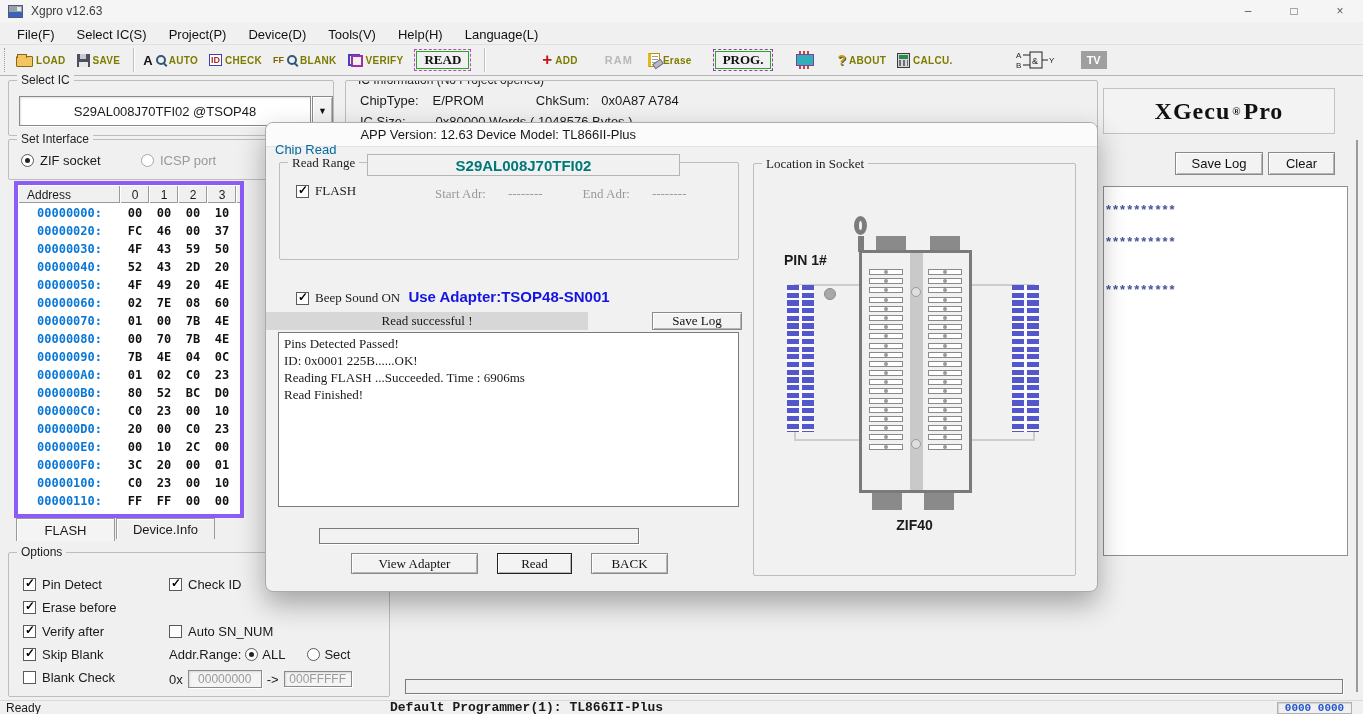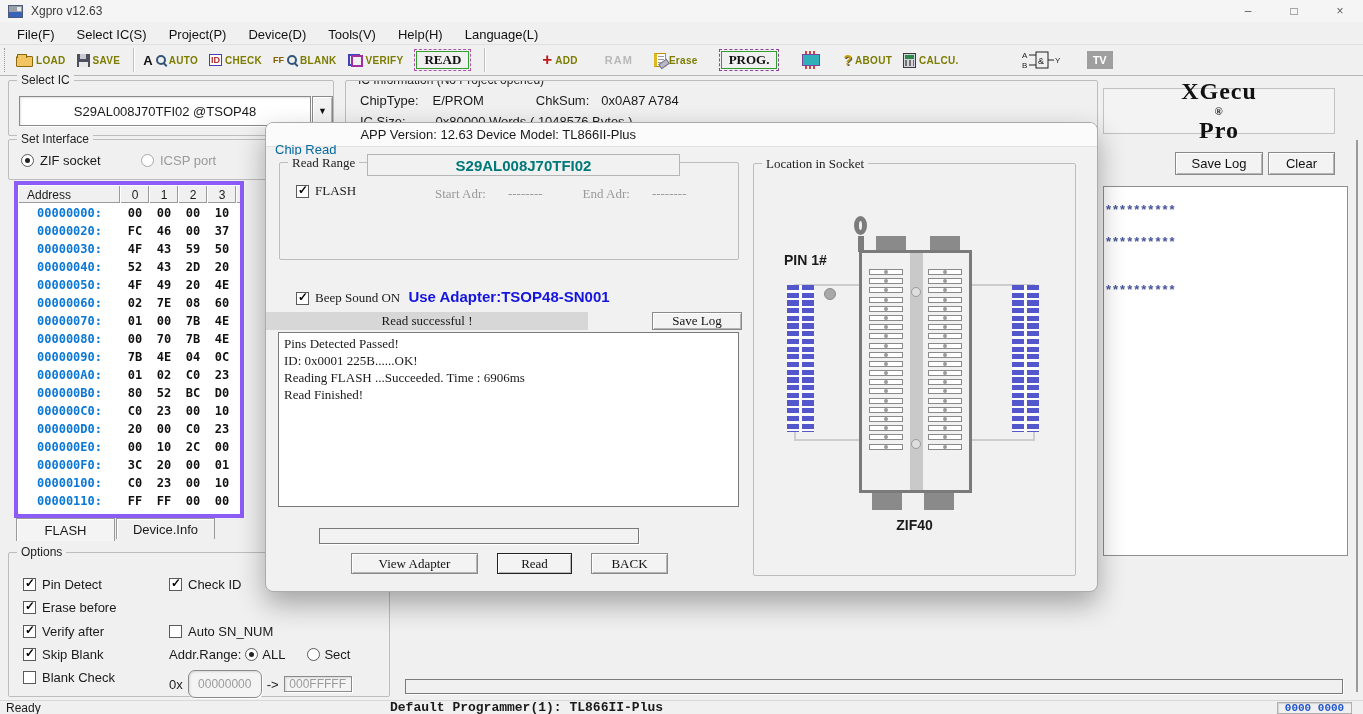--- a/index.html
+++ b/index.html
@@ -78,21 +78,21 @@
   table.hex th{height:18px;background:#f0f0f0;border:1px solid #fff;box-shadow:inset -1px -1px 0 #9a9a9a;font-family:"Liberation Sans",sans-serif;font-weight:normal;font-size:12px;text-align:center;}
   table.hex th.addr{text-align:left;padding-left:8px;}
   table.hex td{height:18px;text-align:center;color:#111;}
   table.hex td.addr{color:#0a78d8;text-align:center;}
 
   
   .tab{position:absolute;font-size:13px;display:flex;align-items:center;justify-content:center;border:1px solid #9a9a9a;border-bottom:none;background:#f0f0f0;box-shadow:inset 1px 1px 0 #fff;}
   .tab.active{background:#f4f4f4;z-index:2;}
 
   
-  .logo{position:absolute;left:1103px;top:88px;width:232px;height:46px;background:#f3f3f3;border:1px solid #c2c2c2;display:flex;align-items:center;justify-content:center;font-family:"Liberation Serif",serif;font-weight:bold;font-size:24px;letter-spacing:1px;color:#111;flex-direction:column;}
+  .logo{position:absolute;left:1103px;top:88px;width:232px;height:46px;background:#f3f3f3;border:1px solid #c2c2c2;display:flex;align-items:center;justify-content:center;font-family:"Liberation Serif",serif;font-weight:bold;font-size:24px;letter-spacing:1px;color:#111;}
   .logo sup{font-size:11px;margin:0 2px;}
   .sessionlog{position:absolute;left:1103px;top:186px;width:245px;height:370px;background:#fff;border:1px solid #8f8f8f;overflow:hidden;padding:14px 0 0 2px;}
   .starline{font-size:13px;font-weight:bold;letter-spacing:2px;color:#44549a;line-height:18px;}
   .starline:nth-child(2){margin-top:14px;}
   .starline:nth-child(3){margin-top:30px;}
   .vscroll{position:absolute;left:1356px;top:140px;width:2px;height:552px;background:#9a9a9a;}
   .bottombar{position:absolute;left:405px;top:679px;width:938px;height:15px;border:1px solid #7a7a7a;background:#f0f0f0;box-shadow:1px 1px 0 #fff;}
 
   
   .statusbar{position:absolute;left:0;top:700px;width:100%;height:14px;border-top:1px solid #d8d8d8;font-size:12px;}
@@ -190,21 +190,21 @@
       <span class="boxed">READ</span>
     </div>
     <span class="sep"></span>
     <div class="tool" style="margin-left:48px;">
       <span class="plus">+</span>
       <span class="tlabel">ADD</span>
     </div>
     <div class="tool" style="margin-left:16px;">
       <span class="ram-label">RAM</span>
     </div>
-    <div class="tool" style="margin-left:10px;align-items:center;">
+    <div class="tool" style="margin-left:4px;align-items:center;">
       <span class="ic-note"></span>
       <span class="tlabel">Erase</span>
     </div>
     <div class="tool" style="margin-left:10px;">
       <span class="boxed" style="border-color:#9040a0;">PROG.</span>
     </div>
     <div class="tool" style="margin-left:12px;">
       <span class="ic-chip"></span>
     </div>
     <div class="tool" style="margin-left:12px;">
@@ -488,21 +488,21 @@
       <span>ALL</span>
       <span class="rb" style="margin-left:18px;"></span>
       <span>Sect</span>
     </div>
     <div class="opt" style="left:14px;top:117px;">
       <span class="cb"></span>
       <span>Blank Check</span>
     </div>
     <div class="opt" style="left:160px;top:117px;gap:5px;">
       <span>0x</span>
-      <span class="sunken graytext" style="width:74px;height:28px;display:inline-flex;align-items:center;justify-content:center;font-size:12px;background:#f4f4f4;border-radius:7px;">00000000</span>
+      <span class="sunken graytext" style="width:74px;height:18px;display:inline-flex;align-items:center;justify-content:center;font-size:12px;background:#f4f4f4;">00000000</span>
       <span>-&gt;</span>
       <span class="sunken graytext" style="width:68px;height:16px;display:inline-flex;align-items:center;justify-content:center;font-size:12px;background:#f4f4f4;">000FFFFF</span>
     </div>
   </div>
 
   <div class="bottombar"></div>
   <div class="statusbar">
     <span class="st-ready">Ready</span>
     <span class="st-prog">Default Programmer(1): TL866II-Plus</span>
     <span class="st-counter">0000 0000</span>

